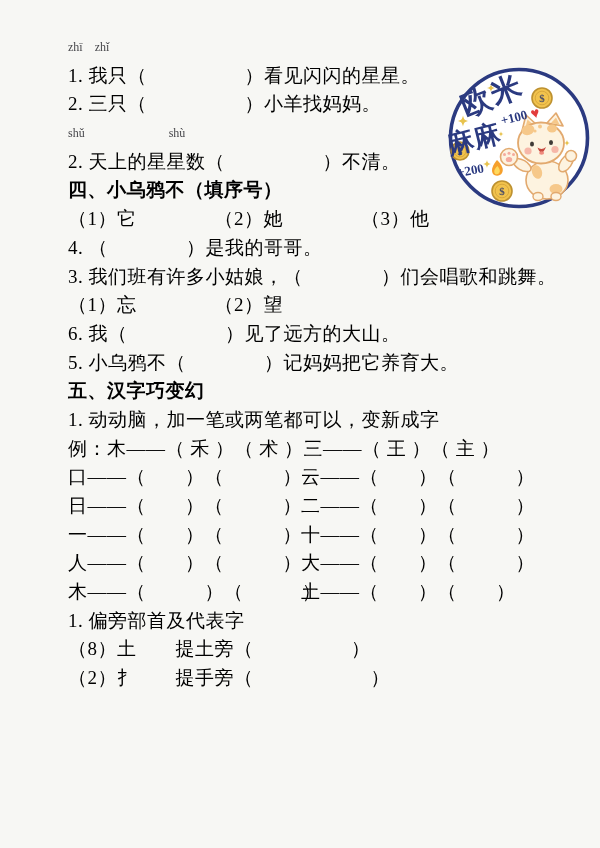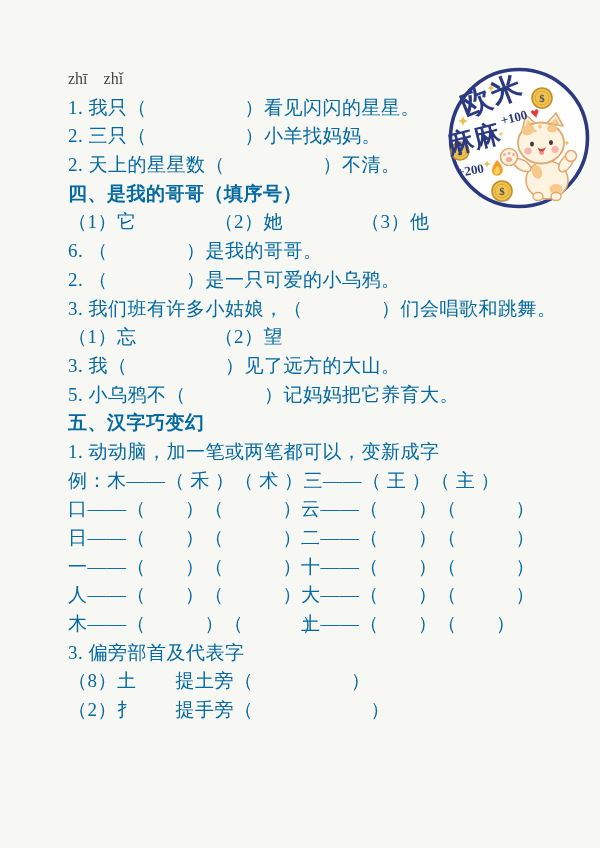--- a/index.html
+++ b/index.html
@@ -1,44 +1,44 @@
 <!DOCTYPE html>
 <html><head>
 <meta charset="utf-8">
 <style>
   html,body{margin:0;padding:0;}
   body{width:600px;height:848px;background:#e9e9e7;font-family:"Liberation Serif","DejaVu Serif",serif;}
   .sheet{position:relative;width:600px;height:848px;background:#f7f7f4;overflow:hidden;}
   .textcol{position:absolute;left:68px;top:33px;width:500px;}
-  .line{height:28.7px;line-height:28.7px;font-size:19px;color:#0369a1;white-space:pre;letter-spacing:0.5px;}
-  .line.pinyin{font-size:16px;letter-spacing:0;color:#46464a;margin-top:32px;}
+  .line{height:28.7px;line-height:28.7px;font-size:19px;color:#000000;white-space:pre;letter-spacing:0.5px;}
+  .line.pinyin{font-size:12px;letter-spacing:0;color:#46464a;}
   .line.bold{font-weight:bold;}
   .line.row{display:flex;}
   .row .cl{display:inline-block;width:233px;white-space:pre;}
   .row .cr{display:inline-block;white-space:pre;}
   .badge{position:absolute;left:444px;top:63px;width:150px;height:150px;}
   .badge svg{display:block;width:100%;height:100%;}
   .badge text{font-family:"Liberation Serif","DejaVu Serif",serif;}
 </style>
 </head>
 <body>
 
 <div class="sheet">
   <div class="textcol">
     <div class="line pinyin">zhī    zhǐ</div>
     <div class="line">1. 我只（　　　　　）看见闪闪的星星。</div>
     <div class="line">2. 三只（　　　　　）小羊找妈妈。</div>
+    <div class="line pinyin">shǔ　　　　　　　shù</div>
     <div class="line">2. 天上的星星数（　　　　　）不清。</div>
-    <div class="line bold">四、是我的哥哥（填序号）</div>
+    <div class="line bold">四、小乌鸦不（填序号）</div>
     <div class="line">（1）它　　　　（2）她　　　　（3）他</div>
-    <div class="line">6. （　　　　）是我的哥哥。</div>
-    <div class="line">2. （　　　　）是一只可爱的小乌鸦。</div>
+    <div class="line">4. （　　　　）是我的哥哥。</div>
     <div class="line">3. 我们班有许多小姑娘，（　　　　）们会唱歌和跳舞。</div>
     <div class="line">（1）忘　　　　（2）望</div>
-    <div class="line">3. 我（　　　　　）见了远方的大山。</div>
+    <div class="line">6. 我（　　　　　）见了远方的大山。</div>
     <div class="line">5. 小乌鸦不（　　　　）记妈妈把它养育大。</div>
     <div class="line bold">五、汉字巧变幻</div>
     <div class="line">1. 动动脑，加一笔或两笔都可以，变新成字</div>
     <div class="line">例：木——（ 禾 ）（ 术 ）三——（ 王 ）（ 主 ）</div>
 
     <div class="line row">
       <span class="cl">口——（　　）（　　　）</span>
       <span class="cr">云——（　　）（　　　）</span>
     </div>
     <div class="line row">
@@ -51,21 +51,21 @@
     </div>
     <div class="line row">
       <span class="cl">人——（　　）（　　　）</span>
       <span class="cr">大——（　　）（　　　）</span>
     </div>
     <div class="line row">
       <span class="cl">木——（　　　）（　　　）</span>
       <span class="cr">土——（　　）（　　）</span>
     </div>
 
-    <div class="line">3. 偏旁部首及代表字</div>
+    <div class="line">1. 偏旁部首及代表字</div>
     <div class="line">（8）土　　提土旁（　　　　　）</div>
     <div class="line">（2）扌　　提手旁（　　　　　　）</div>
   </div>
 
   <div class="badge">
     <svg viewBox="0 0 150 150" xmlns="http://www.w3.org/2000/svg">
 
       <circle cx="75" cy="75" r="68.5" fill="#ffffff" stroke="#2b3a80" stroke-width="3.6"></circle>
 
       <g fill="#e8c34e">

